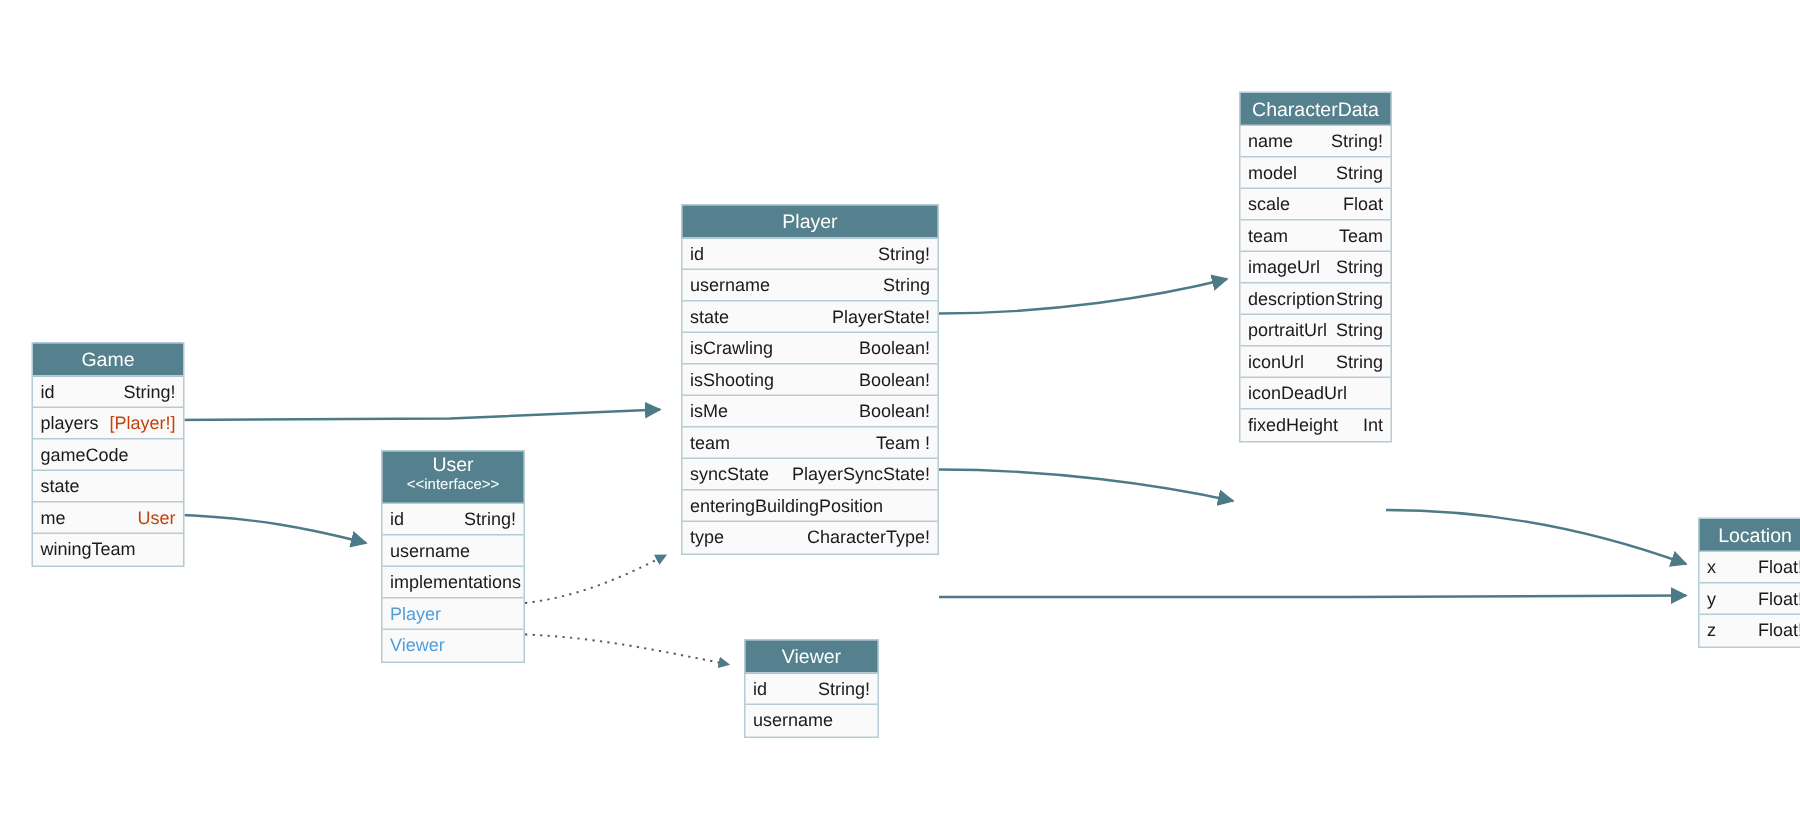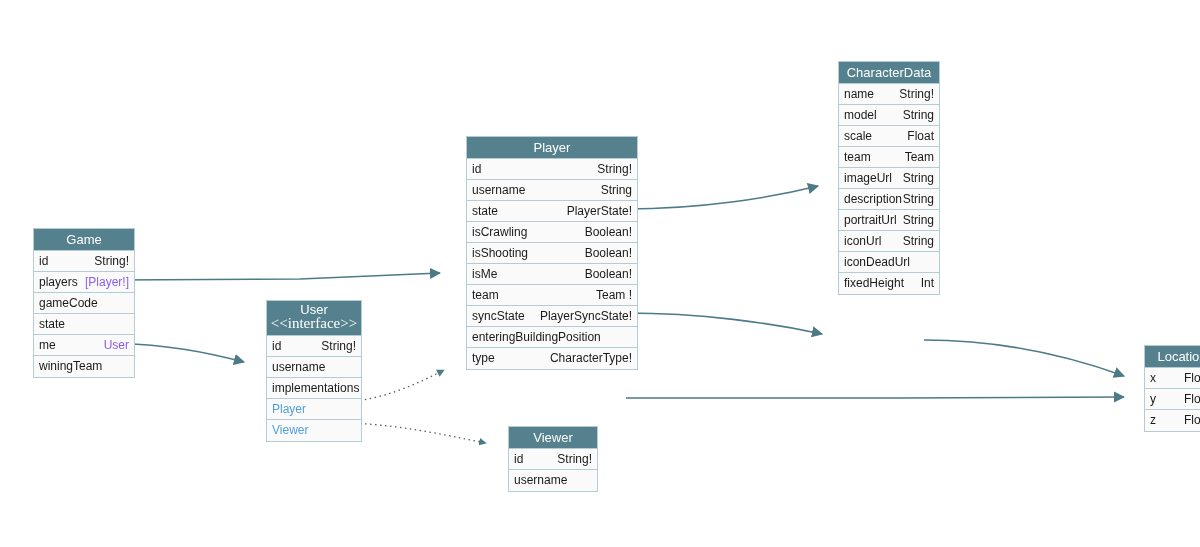--- a/index.html
+++ b/index.html
@@ -25,43 +25,41 @@
     width: 1200px;
     height: 547px;
     pointer-events: none;
   }
   .entity {
     position: absolute;
     box-sizing: border-box;
     border: 1px solid #b6ccd4;
     background: #fafafa;
     box-shadow: 0 0 0 0 rgba(0,0,0,0);
-    margin-left: 12px;
   }
   .entity-header {
     background: #55808d;
     color: #ffffff;
     text-align: center;
     font-size: 13px;
     line-height: 21px;
     height: 21px;
     border-bottom: 1px solid #b6ccd4;
     white-space: nowrap;
     overflow: hidden;
   }
   .entity-header.two-line {
     height: 32px;
     line-height: 14px;
     padding-top: 2px;
   }
   .entity-header .iface {
     display: block;
-    font-size: 15px;
+    font-size: 10px;
     line-height: 13px;
-    font-family: Liberation Serif, serif;
   }
   .row {
     position: relative;
     box-sizing: border-box;
     height: 21px;
     line-height: 20px;
     border-bottom: 1px solid #b6ccd4;
     padding: 0 5px;
     font-size: 12px;
     color: #1a1a1a;
@@ -71,21 +69,21 @@
   .row:last-child {
     border-bottom: none;
   }
   .row .fname {
     float: left;
   }
   .row .ftype {
     float: right;
   }
   .row .ftype.link {
-    color: #8b5cf6;
+    color: #c2410c;
   }
   .row .bang {
     color: #1a1a1a;
   }
   .row.section {
     text-align: left;
   }
   .row.impl {
     color: #4f9fdd;
   }

